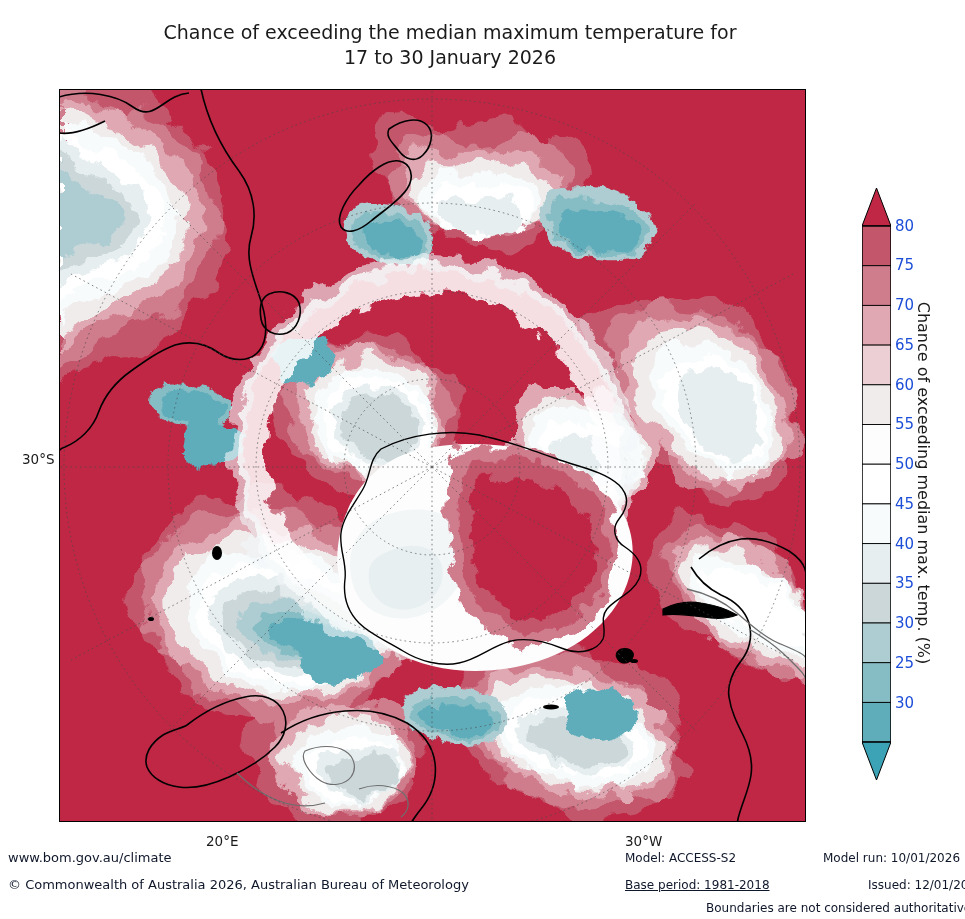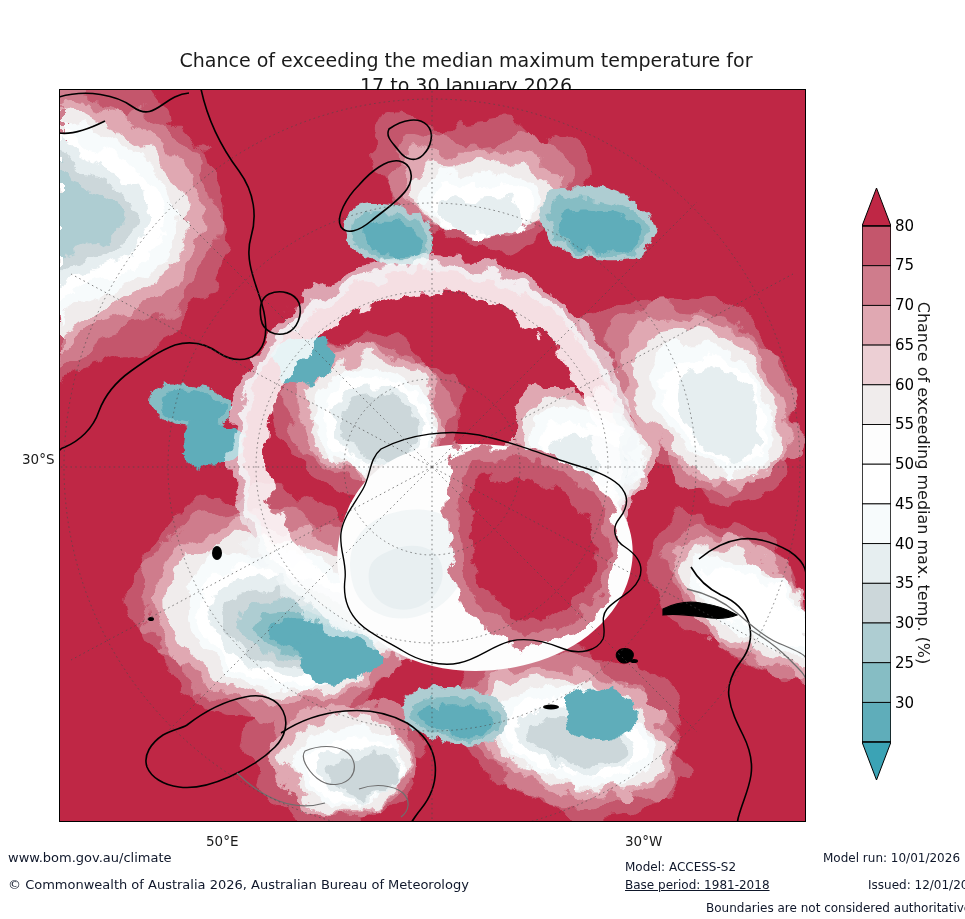--- a/index.html
+++ b/index.html
@@ -1,48 +1,48 @@
 <!DOCTYPE html>
 <html><head>
 <meta charset="utf-8">
 <style>
   html,body{margin:0;padding:0;background:#ffffff;}
   body{width:965px;height:919px;position:relative;overflow:hidden;
        font-family:"DejaVu Sans","Liberation Sans",sans-serif;color:#000;}
 
   
-  #title{position:absolute;left:16px;top:20px;width:900px;text-align:center;
-         font-size:19px;line-height:25px;color:#1a1a1a;margin-top:28px;}
+  #title{position:absolute;left:0;top:20px;width:900px;text-align:center;
+         font-size:19px;line-height:25px;color:#1a1a1a;}
 
   
   #map-wrap{position:absolute;left:59px;top:89px;width:747px;height:733px;}
   #map-svg{display:block;width:747px;height:733px;}
   #map-frame{position:absolute;left:0;top:0;width:747px;height:733px;
              border:1px solid #000;box-sizing:border-box;pointer-events:none;}
 
   
   .axlabel{position:absolute;font-size:13.5px;color:#1a1a1a;white-space:nowrap;}
   #lat-30s{left:22px;top:451px;}
   #lon-30e{left:206px;top:833px;}
   #lon-30w{left:625px;top:833px;}
 
   
   #cbar{position:absolute;left:862px;top:188px;width:29px;height:592px;}
   #cbar svg{display:block;}
-  .cb-tick{position:absolute;left:895px;font-size:15px;color:#000000;
+  .cb-tick{position:absolute;left:895px;font-size:15px;color:#1d4ed8;
            transform:translateY(-50%);white-space:nowrap;}
   #cbar-label{position:absolute;left:905px;top:243px;width:480px;height:28px;
               transform-origin:0 0;transform:rotate(90deg) translate(0,-28px);
               font-size:16px;color:#1a1a1a;text-align:center;white-space:nowrap;}
 
   
   .foot{position:absolute;font-size:13px;color:#0f172a;white-space:nowrap;}
   #f-url{left:8px;top:850px;}
   #f-copy{left:8px;top:877px;text-align:center;}
-  #f-model{left:625px;top:851px;font-size:12px;margin-top:9px;}
+  #f-model{left:625px;top:851px;font-size:12px;}
   #f-base{left:625px;top:878px;font-size:12px;text-decoration:underline;}
   #f-run{left:823px;top:851px;font-size:12px;text-align:right;}
   #f-issued{left:868px;top:878px;font-size:12px;}
   #f-bound{left:706px;top:901px;font-size:12px;}
 </style>
 </head>
 <body>
 
 <div id="title">
   <div>Chance of exceeding the median maximum temperature for</div>
@@ -302,21 +302,21 @@
         <line x1="373" y1="378" x2="12" y2="571"></line>
         <line x1="373" y1="378" x2="734" y2="571"></line>
       </g>
 
     </g>
   </svg>
   <div id="map-frame"></div>
 </div>
 
 <div class="axlabel" id="lat-30s">30°S</div>
-<div class="axlabel" id="lon-30e">50°E</div>
+<div class="axlabel" id="lon-30e">20°E</div>
 <div class="axlabel" id="lon-30w">30°W</div>
 
 <div id="cbar">
   <svg width="29" height="592" viewBox="0 0 29 592">
 
     <polygon points="14.5,0 29,38 0,38" fill="#bf2745" stroke="#000" stroke-width="1"></polygon>
 
     <g stroke="#000" stroke-width="0.9">
       <rect x="0" y="38.0" width="29" height="39.7" fill="#c4566c"></rect>
       <rect x="0" y="77.7" width="29" height="39.7" fill="#cf7c8c"></rect>

